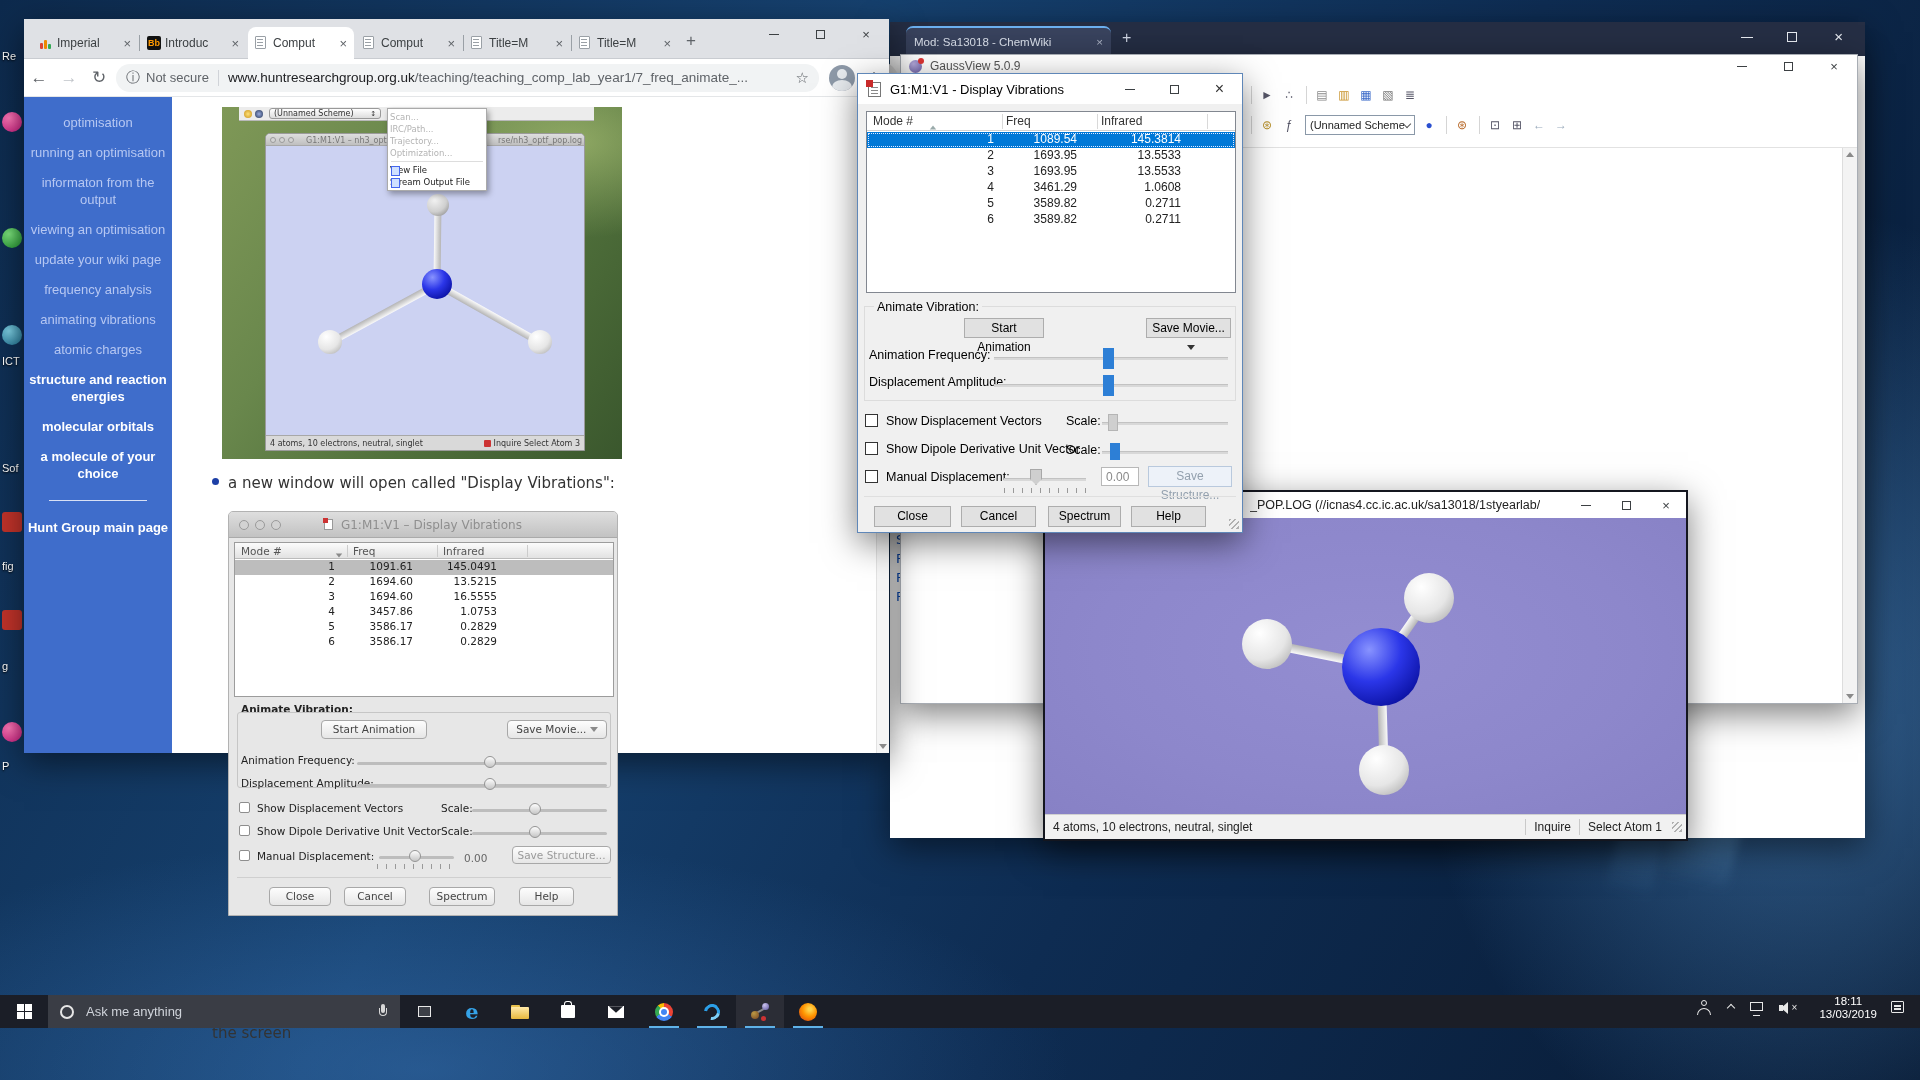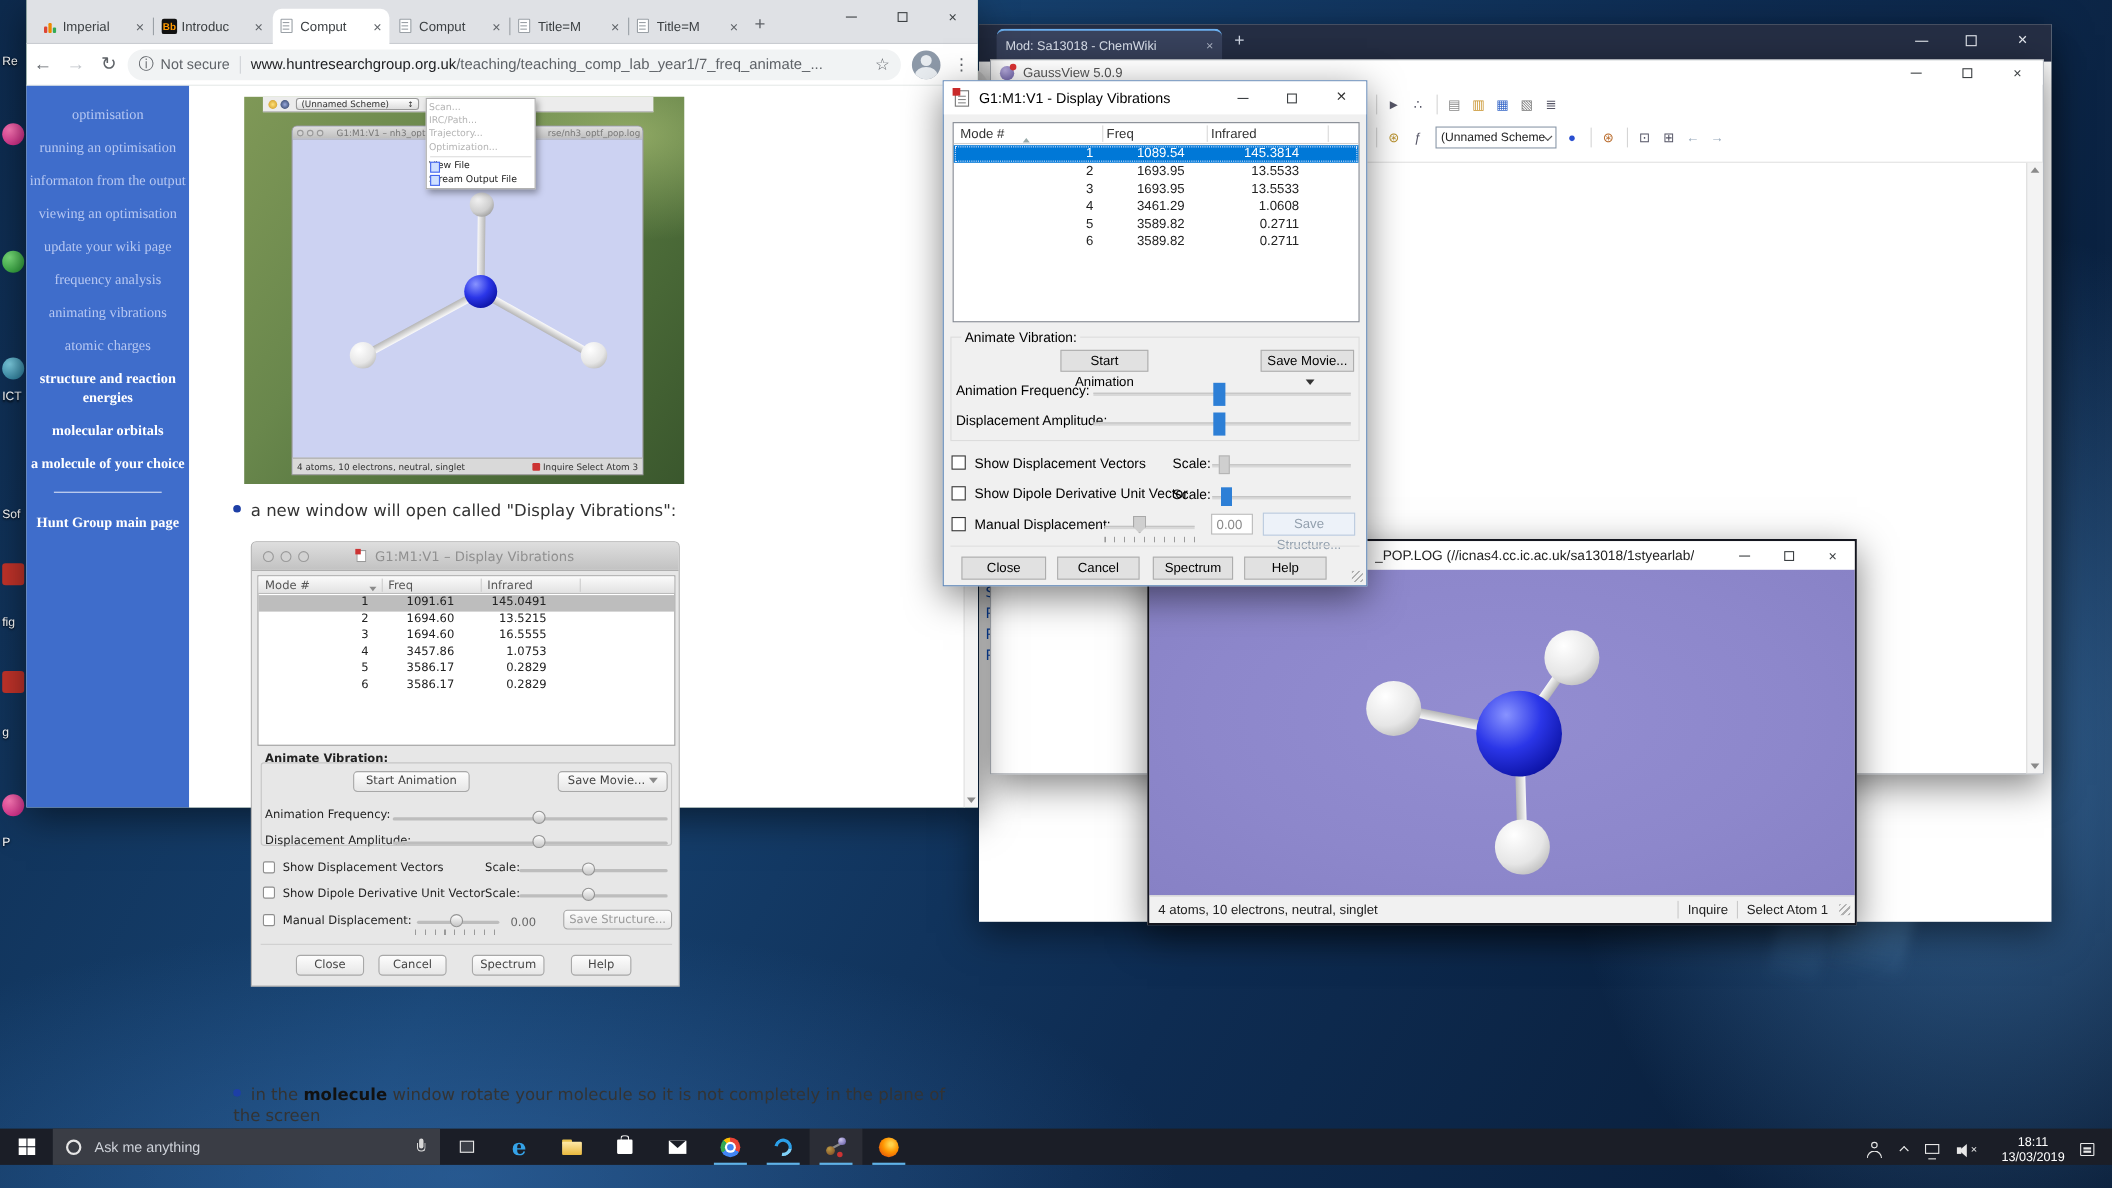--- a/index.html
+++ b/index.html
@@ -9,21 +9,21 @@
       radial-gradient(ellipse 620px 780px at 1800px 690px, rgba(96,168,235,.50), transparent 62%),
       radial-gradient(ellipse 900px 320px at 22% 99%, rgba(62,122,190,.45), transparent 72%),
       linear-gradient(118deg,#0d2a4d 0%,#16416f 35%,#0e2c52 62%,#081a33 100%);}
   .abs{position:absolute}
   .window{position:absolute;box-shadow:0 10px 32px rgba(0,0,0,.5)}
   .beam{position:absolute;filter:blur(5px)}
   
   .dico{position:absolute;width:20px;height:20px;border-radius:50%}
   .dlabel{position:absolute;font-size:11px;color:#fff;text-shadow:0 1px 2px #000}
   
-  #browser{left:24px;top:0;width:865px;height:734px;background:#14532d}
+  #browser{left:24px;top:19px;width:865px;height:734px;background:#5eead4}
   .tabstrip{position:absolute;left:0;top:0;width:100%;height:40px;background:#dfe1e5;border-bottom:1px solid #c9ccd1}
   .tab{position:absolute;top:8px;height:32px;width:106px;display:flex;align-items:center;padding:0 7px;border-radius:8px 8px 0 0}
   .tab.active{background:#fff}
   .tab .lbl{font-size:12px;color:#3c4043;flex:1;overflow:hidden;white-space:nowrap;margin:0 4px}
   .tab .x{font-size:13px;color:#5f6368}
   .tabsep{position:absolute;top:16px;width:1px;height:16px;background:#9aa0a6}
   .fav{width:14px;height:14px;flex:none;position:relative}
   .fav-doc{border:1px solid #9aa0a6;background:#fff;width:11px;height:13px;border-radius:1px}
   .fav-doc:after{content:"";position:absolute;left:2px;top:3px;width:6px;height:1px;background:#9aa0a6;box-shadow:0 3px 0 #9aa0a6,0 6px 0 #9aa0a6}
   .fav-bb{background:#111;border-radius:2px;color:#f90;font-size:9px;font-weight:bold;text-align:center;line-height:14px}
@@ -36,21 +36,21 @@
   .navic.dis{color:#c0c4c9}
   .omni{height:28px;flex:1;background:#f1f3f4;border-radius:14px;margin:0 6px 0 2px;display:flex;align-items:center;padding:0 10px;font-size:13px;color:#5f6368}
   .omni .sep{width:1px;height:16px;background:#d0d3d8;margin:0 9px}
   .dom{color:#202124;font-size:13.5px}
   .path{color:#5f6368;font-size:13.5px}
   .avatar{width:26px;height:26px;border-radius:50%;background:#8d99a8;position:relative;overflow:hidden;margin:0 4px}
   .avatar:before{content:"";position:absolute;left:8px;top:4px;width:10px;height:10px;border-radius:50%;background:#e8ecf0}
   .avatar:after{content:"";position:absolute;left:3px;top:15px;width:20px;height:14px;border-radius:50%;background:#e8ecf0}
   .content{position:absolute;left:0;top:78px;width:100%;bottom:0;background:#fff}
   .sidebar{position:absolute;left:0;top:0;width:148px;height:100%;background:#3f6dcb;padding-top:4px}
-  .side-item{font-size:13px;line-height:17px;text-align:center;margin:13px 2px;font-family:Liberation Serif, serif}
+  .side-item{font-size:13px;line-height:17px;text-align:center;margin:13px 2px;font-family:Liberation Sans, sans-serif}
   .side-item.lnk{color:#b6c7f2}
   .side-item.bld{color:#fff;font-weight:bold}
   .side-div{width:98px;margin:18px auto;border-top:1px solid #d8e0f5}
   .main{position:absolute;left:148px;top:0;right:13px;bottom:0;background:#fff;font-family:"DejaVu Sans",sans-serif}
   .vscroll{position:absolute;right:0;top:0;width:13px;height:100%;background:#f5f5f5;border-left:1px solid #e2e2e2}
   .vthumb{position:absolute;left:2px;width:9px;background:#c9c9c9;border-radius:4px}
   .tri-u{width:0;height:0;border-left:4px solid transparent;border-right:4px solid transparent;border-bottom:5px solid #8a8a8a}
   .tri-d{width:0;height:0;border-left:4px solid transparent;border-right:4px solid transparent;border-top:5px solid #8a8a8a}
   .bullet{position:absolute;font-size:15px;color:#333;line-height:19px}
   .bdot{display:inline-block;width:7px;height:7px;border-radius:50%;background:#1d3fa6;margin-right:9px;vertical-align:3px}
@@ -125,21 +125,21 @@
   .groupbox{position:absolute;border:1px solid #dcdcdc}
   .grip{position:absolute;right:3px;bottom:3px;width:10px;height:10px;
     background:repeating-linear-gradient(135deg,#b0b0b0 0,#b0b0b0 1.5px,transparent 1.5px,transparent 4px)}
   
   #molwin{left:1043px;top:490px;width:645px;height:351px;background:#fff;border:2px solid #14161f}
   .mwtitle{position:absolute;left:0;top:0;width:100%;height:26px;background:#fff;font-size:12.5px;color:#222;display:flex;align-items:center}
   .mwview{position:absolute;left:0;top:26px;right:0;bottom:25px;background:radial-gradient(ellipse at 50% 45%, #938dd1 0%, #8d87cb 60%, #8781c5 100%)}
   .mwstat{position:absolute;left:0;bottom:0;width:100%;height:25px;background:#f1f1f1;border-top:1px solid #d0d0d0;font-size:12px;color:#222;display:flex;align-items:center}
   .vsep{width:1px;height:16px;background:#c9c9c9;margin:0 8px}
   
-  #taskbar{position:absolute;left:0;top:1026px;width:1920px;height:33px;background:#1b1e27;z-index:60;display:flex;align-items:flex-end}
+  #taskbar{position:absolute;left:0;top:995px;width:1920px;height:33px;background:#1b1e27;z-index:60;display:flex;align-items:flex-start}
   .tbbtn{width:48px;height:33px;display:flex;align-items:center;justify-content:center;position:relative}
   .winlogo{width:15px;height:15px;display:grid;grid-template-columns:7px 7px;grid-gap:1px}
   .winlogo i{background:#fff;display:block}
   .searchbox{width:352px;height:33px;background:#3a3d45;display:flex;align-items:center;padding:0 12px}
   .ring{width:14px;height:14px;border:2px solid #e6e6e6;border-radius:50%}
   .ind{position:absolute;bottom:0;left:9px;right:9px;height:2px;background:#5fb2e8}
   .tray{margin-left:auto;display:flex;align-items:center;color:#fff}
   .clock{font-size:11.5px;line-height:13px;text-align:center;margin:0 10px}
   
   .chev{display:inline-block;width:6px;height:6px;border-right:1.5px solid #555;border-bottom:1.5px solid #555;transform:rotate(45deg)}

